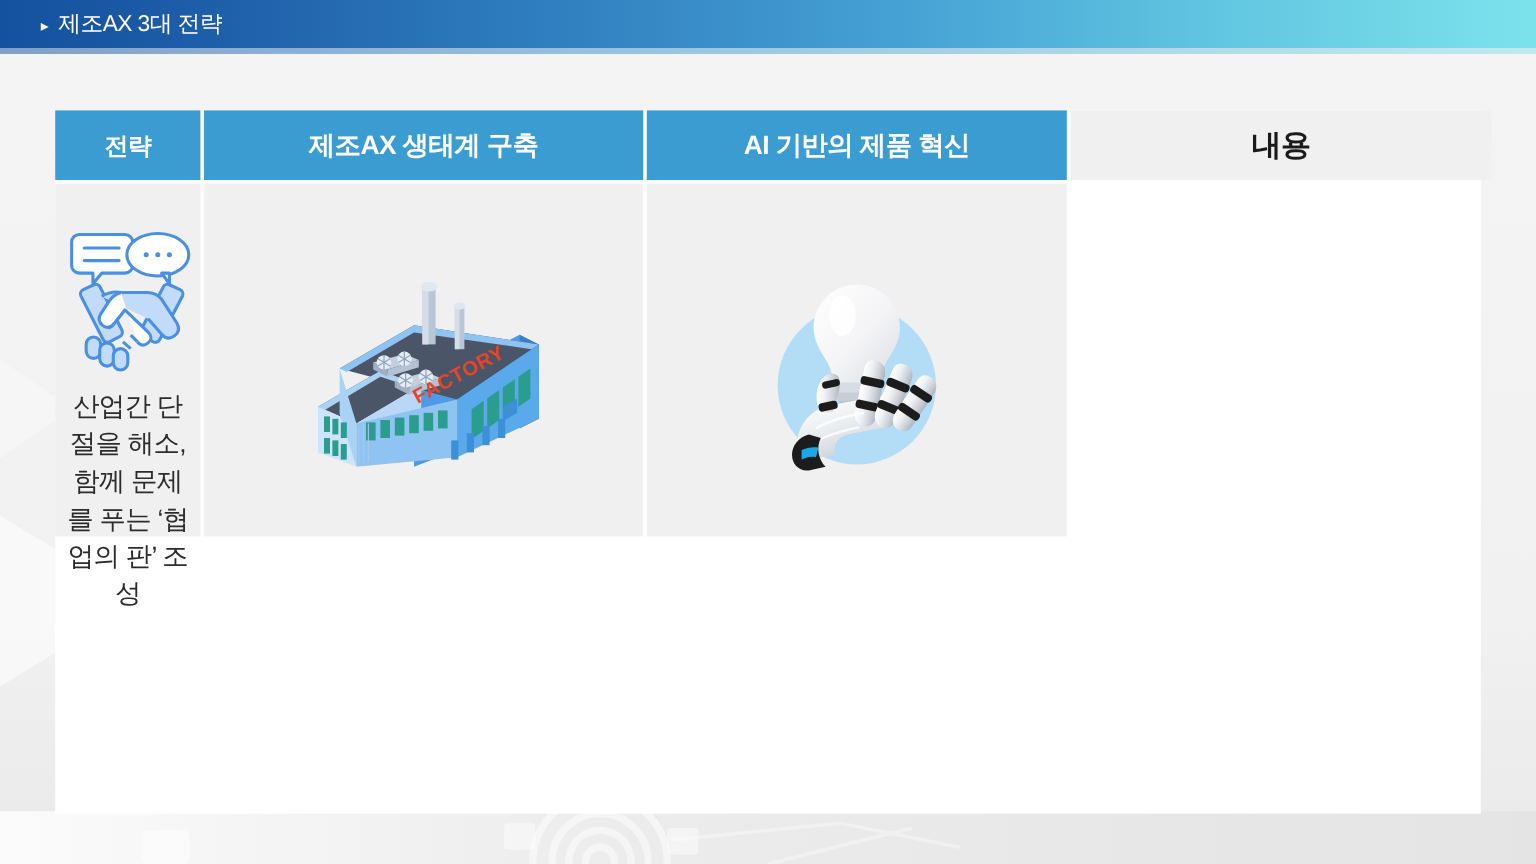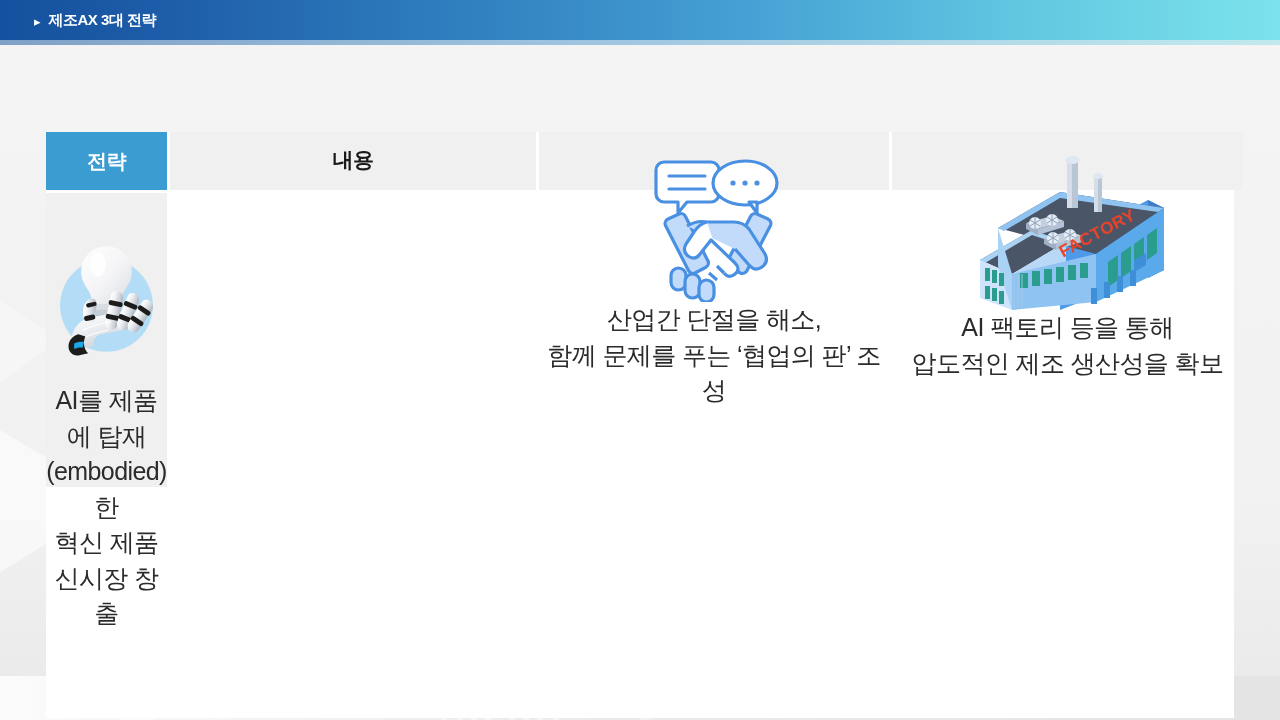--- a/index.html
+++ b/index.html
@@ -59,40 +59,39 @@
     gap: 8px;
   }
   #title-caret {
     color: #ffffff;
     font-size: 13px;
     line-height: 1;
     transform: translateY(1px);
   }
   #title-text {
     color: #ffffff;
-    font-size: 15px;
-    font-weight: bold;
+    font-size: 19px;
+    font-weight: normal;
     letter-spacing: -0.5px;
     white-space: nowrap;
   }
 
   
   #strategy-table {
     position: absolute;
     left: 46px;
     top: 92px;
     width: 1188px;
     height: 586px;
     display: grid;
     grid-template-columns: 121px 366px 350px 351px;
     grid-template-rows: 58px 294px 234px;
     gap: 3px;
     background: #ffffff;
     z-index: 2;
-    margin-top: 40px;
   }
 
   .hcell {
     background: #3b9cd2;
     color: #ffffff;
     display: flex;
     align-items: center;
     justify-content: center;
     font-size: 22px;
     font-weight: bold;
@@ -101,25 +100,24 @@
   }
   .hcell.narrow { font-size: 20px; }
 
   .rowlabel {
     background: #f0f0f0;
     color: #1a1a1a;
     display: flex;
     align-items: center;
     justify-content: center;
     text-align: right;
-    font-size: 21px;
+    font-size: 25px;
     font-weight: bold;
     letter-spacing: -0.5px;
     line-height: 1.22;
-    font-family: Liberation Serif, serif;
   }
 
   .cell {
     background: #f0f0f0;
     display: flex;
     flex-direction: column;
     align-items: center;
     color: #2b2b2b;
   }
 
@@ -134,21 +132,21 @@
 
   .icon-wrap {
     flex: 1 1 auto;
     display: flex;
     align-items: center;
     justify-content: center;
     width: 100%;
   }
 
   .cell-text {
-    font-size: 25px;
+    font-size: 22px;
     line-height: 1.42;
     text-align: center;
     letter-spacing: -0.6px;
     white-space: pre-line;
     padding: 0 6px 4px;
   }
 
   .task-text {
     font-size: 19.5px;
     line-height: 1.5;
@@ -201,20 +199,22 @@
   <div id="title-inner">
     <span id="title-caret">▸</span>
     <span id="title-text">제조AX 3대 전략</span>
   </div>
 </div>
 <div id="title-bar-shadow"></div>
 
 <div id="strategy-table">
 
   <div class="hcell narrow">전략</div>
+  <div class="hcell">제조AX 생태계 구축</div>
+  <div class="hcell">AI 기반의 제품 혁신</div>
 
   <div class="rowlabel">내용</div>
 
   <div class="cell content-row">
     <div class="icon-wrap">
       <svg width="150" height="152" viewBox="0 0 150 152">
         <g stroke="#4a90e2" stroke-width="3.2" fill="none" stroke-linecap="round" stroke-linejoin="round">
 
           <path d="M25 12 H72 a8 8 0 0 1 8 8 V44 a8 8 0 0 1 -8 8 H48 l-9 11 v-11 H25 a8 8 0 0 1 -8 -8 V20 a8 8 0 0 1 8 -8 Z" fill="#ffffff"></path>
           <path d="M30 26 H66 M30 39 H66"></path>
@@ -340,22 +340,20 @@
           <rect x="149" y="126" width="6" height="16"></rect>
           <rect x="162" y="120" width="6" height="16"></rect>
         </g>
         <polygon points="166,110 178,103 178,115 166,122" fill="#3d8fd8"></polygon>
 
         <g stroke="#a9c8e6" stroke-width="1" opacity="0.9">
           <path d="M46 126 L46 158 M50 125 L50 157 M54 124 L54 156"></path>
         </g>
       </svg>
     </div>
-    <div class="cell-text">AI 팩토리 등을 통해
-압도적인 제조 생산성을 확보</div>
   </div>
 
   <div class="cell content-row">
     <div class="icon-wrap">
       <svg width="172" height="172" viewBox="0 0 172 172">
         <defs>
           <linearGradient id="bulbG" x1="0" y1="0" x2="1" y2="1">
             <stop offset="0%" stop-color="#ffffff"></stop>
             <stop offset="55%" stop-color="#f4f4f6"></stop>
             <stop offset="100%" stop-color="#d9dde2"></stop>
@@ -415,18 +413,16 @@
 
         <g stroke="#ffffff" stroke-width="2" fill="none" opacity="0.8">
           <path d="M52 134 C62 128 76 124 92 121"></path>
           <path d="M50 146 C60 140 74 136 88 133"></path>
         </g>
 
         <path d="M46 139 C38 141 32 148 32 156 C32 164 38 170 46 169 L60 166 C54 160 52 150 56 142 Z" fill="#1c1c1c"></path>
         <path d="M40 152 C44 150 50 149 54 150 L52 158 C48 157 44 158 40 160 Z" fill="#1ba7e8"></path>
       </svg>
     </div>
-    <div class="cell-text">AI를 제품에 탑재(embodied)한
-혁신 제품 신시장 창출</div>
   </div>
 
 
 </div>
 
 </body></html>

